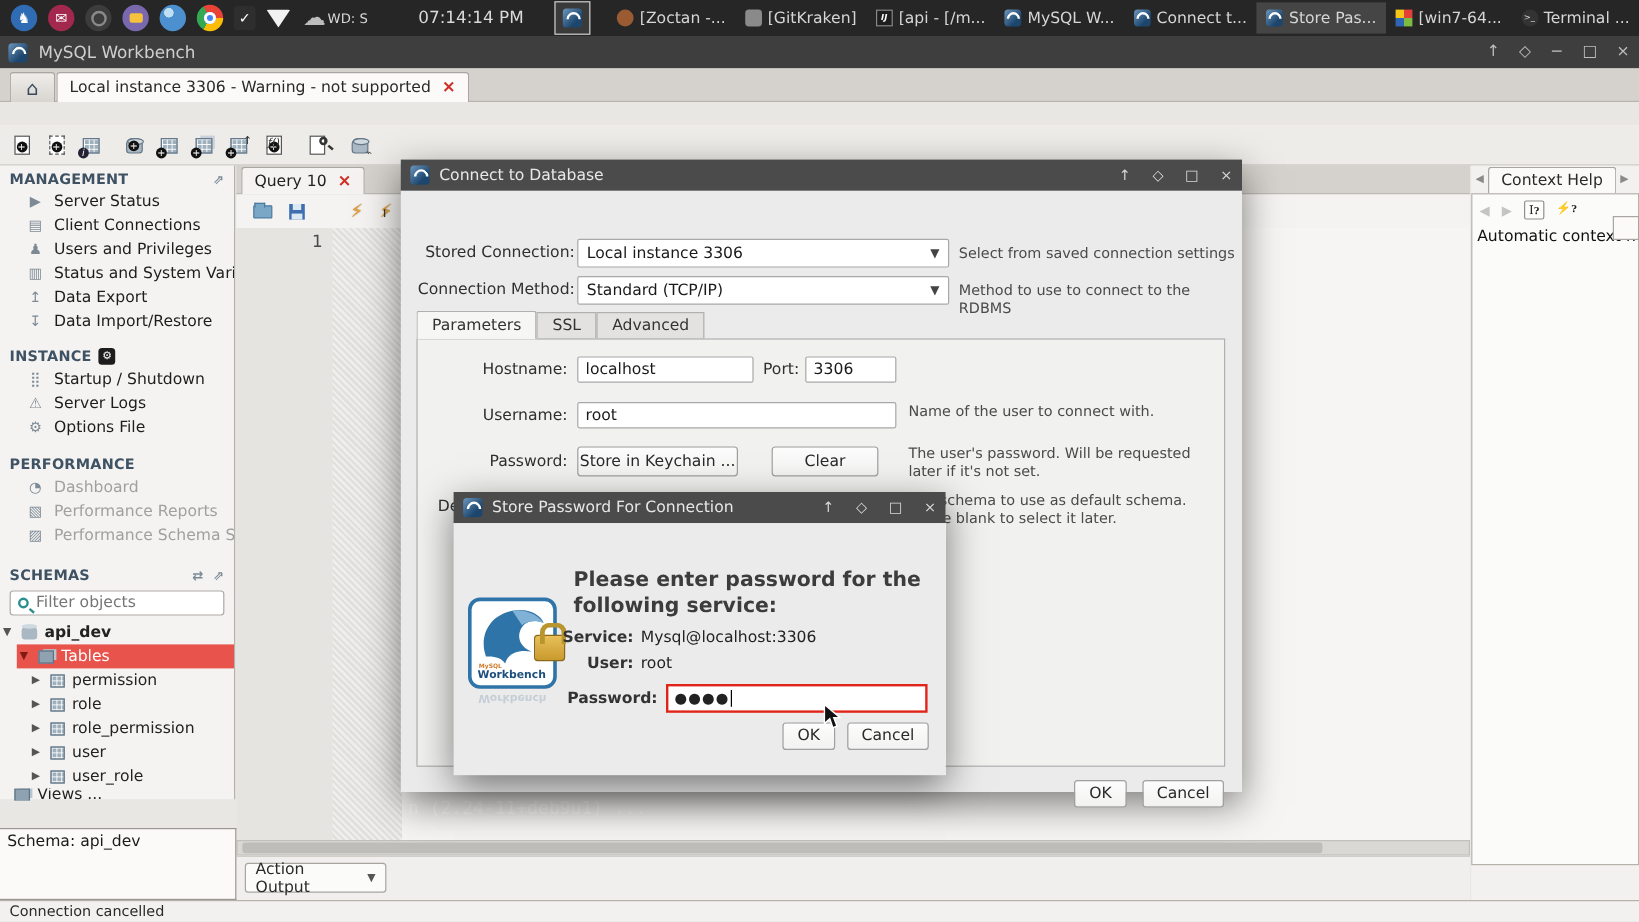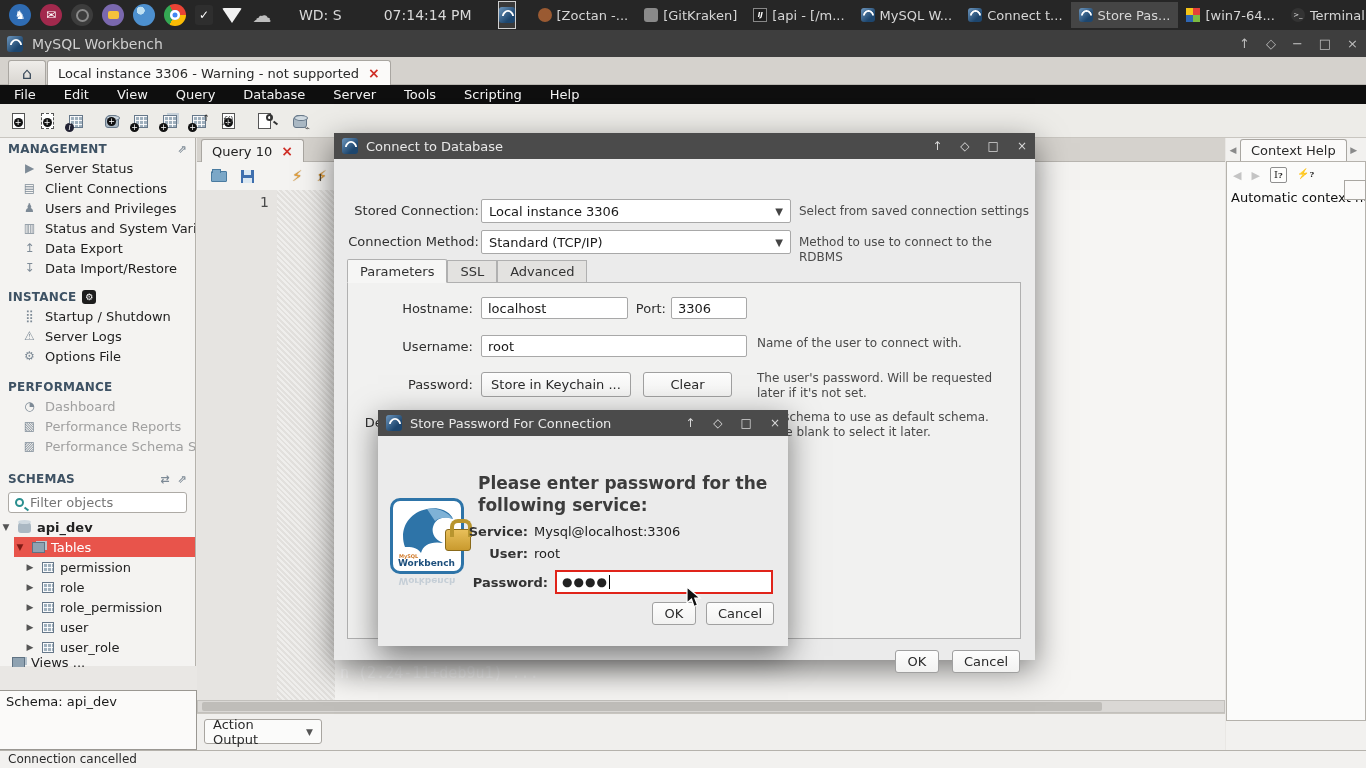--- a/index.html
+++ b/index.html
@@ -16,21 +16,21 @@
   .lch-cam { background:#3c3c3c; position:relative; }
   .lch-cam::after { content:""; width:9px; height:9px; border:2px solid #8a8a8a; border-radius:50%; }
   .lch-files { background:#7a68ae; }
   .lch-files i { width:11px; height:8px; background:#f4c23c; border-radius:2px; display:block; }
   .lch-globe { background:radial-gradient(circle at 35% 30%, #bfe0f2 0 18%, #4d90cf 20% 100%); }
   .lch-chrome { background:conic-gradient(from -30deg,#ea4335 0 120deg,#fbbc05 0 240deg,#34a853 0 360deg); position:relative; }
   .lch-chrome::after { content:""; position:absolute; left:6px; top:6px; width:10px; height:10px; background:#fff; border-radius:50%; box-shadow:inset 0 0 0 2.5px #fff, inset 0 0 0 8px #4285f4; }
   .lch-check { width:18px; height:20px; border-radius:3px; background:#2e2e2e; color:#fff; font-size:12px; font-weight:bold; }
   .lch-wifi { width:0; height:0; border-left:10px solid transparent; border-right:10px solid transparent; border-top:15px solid #f2f2f2; border-radius:2px; background:none; }
   .lch-cloud { background:none; color:#bdbdbd; font-size:19px; }
-  .wsp { margin-left:26px; font-size:14px; white-space:nowrap; }
+  .wsp { font-size:11px; white-space:nowrap; }
   .clock { margin-left:42px; font-size:14px; white-space:nowrap; }
   .winbox { margin-left:26px; width:42px; height:28px; border:1px solid #cfcfcf; background:#3a3a3a; display:flex; align-items:center; justify-content:center; }
   .tasks { display:flex; align-items:center; margin-left:14px; height:30px; }
   .task { display:flex; align-items:center; gap:5px; padding:0 8px; height:26px; font-size:13px; color:#d6d6d6; white-space:nowrap; }
   .task.active { background:#454545; }
   .t-ico { width:14px; height:14px; flex:0 0 auto; display:flex; align-items:center; justify-content:center; font-size:7px; color:#fff; }
   .ti-zoctan { background:#9a5a32; border-radius:50%; }
   .ti-kraken { background:#8a8a8a; border-radius:3px; }
   .ti-ij { background:#1e1e1e; border:1px solid #888; font-weight:bold; }
   .ti-win7 { background:conic-gradient(#e4403a 0 90deg,#7cbb42 0 180deg,#2f66b3 0 270deg,#f5c518 0 360deg); }
@@ -241,31 +241,20 @@
   </div>
 
   <div class="abs tabstrip">
     <span class="hometab">⌂</span>
     <span class="doctab">
       <span>Local instance 3306 - Warning - not supported</span>
       <span class="closex">×</span>
     </span>
   </div>
 
-  <div class="abs menubar">
-    <span>File</span>
-    <span>Edit</span>
-    <span>View</span>
-    <span>Query</span>
-    <span>Database</span>
-    <span>Server</span>
-    <span>Tools</span>
-    <span>Scripting</span>
-    <span>Help</span>
-  </div>
 
   <div class="abs toolbar">
     <span class="tbi" style="left:6px">
         <i class="b-doc">
           <i class="badge">+</i>
         </i>
       </span>
     <span class="tbi" style="left:35px">
         <i class="b-doc" style="border-style:dashed">
           <i class="badge">+</i>
@@ -525,21 +514,21 @@
         <span class="lbl" style="left:0; top:18px; width:125px">Hostname:</span>
         <input class="fld" style="left: 133px; top: 14px; width: 147px;" value="localhost">
         <span class="lbl" style="left:286px; top:18px; width:32px">Port:</span>
         <input class="fld" style="left: 323px; top: 14px; width: 76px;" value="3306">
 
         <span class="lbl" style="left:0; top:56px; width:125px">Username:</span>
         <input class="fld" style="left: 133px; top: 52px; width: 266px;" value="root">
         <span class="help" style="left:409px; top:53px; width:250px">Name of the user to connect with.</span>
 
         <span class="lbl" style="left:0; top:94px; width:125px">Password:</span>
-        <span class="btn" style="left:133px; top:89px; width:150px; height:25px">Store in Keychain ...</span>
+        <span class="btn" style="left:133px; top:89px; width:134px; height:25px">Store in Keychain ...</span>
         <span class="btn" style="left:295px; top:89px; width:89px; height:25px">Clear</span>
         <span class="help" style="left:409px; top:88px; width:250px">The user's password. Will be requested later if it's not set.</span>
 
         <span class="lbl" style="left:0; top:132px; width:125px">Default Schema:</span>
         <input class="fld" style="left: 133px; top: 128px; width: 266px;" value="">
         <span class="help" style="left:409px; top:127px; width:250px">The schema to use as default schema. Leave blank to select it later.</span>
       </div>
 
       <span class="btn" style="left:561px; top:491px; width:44px; height:23px">OK</span>
       <span class="btn" style="left:618px; top:491px; width:68px; height:23px">Cancel</span>

